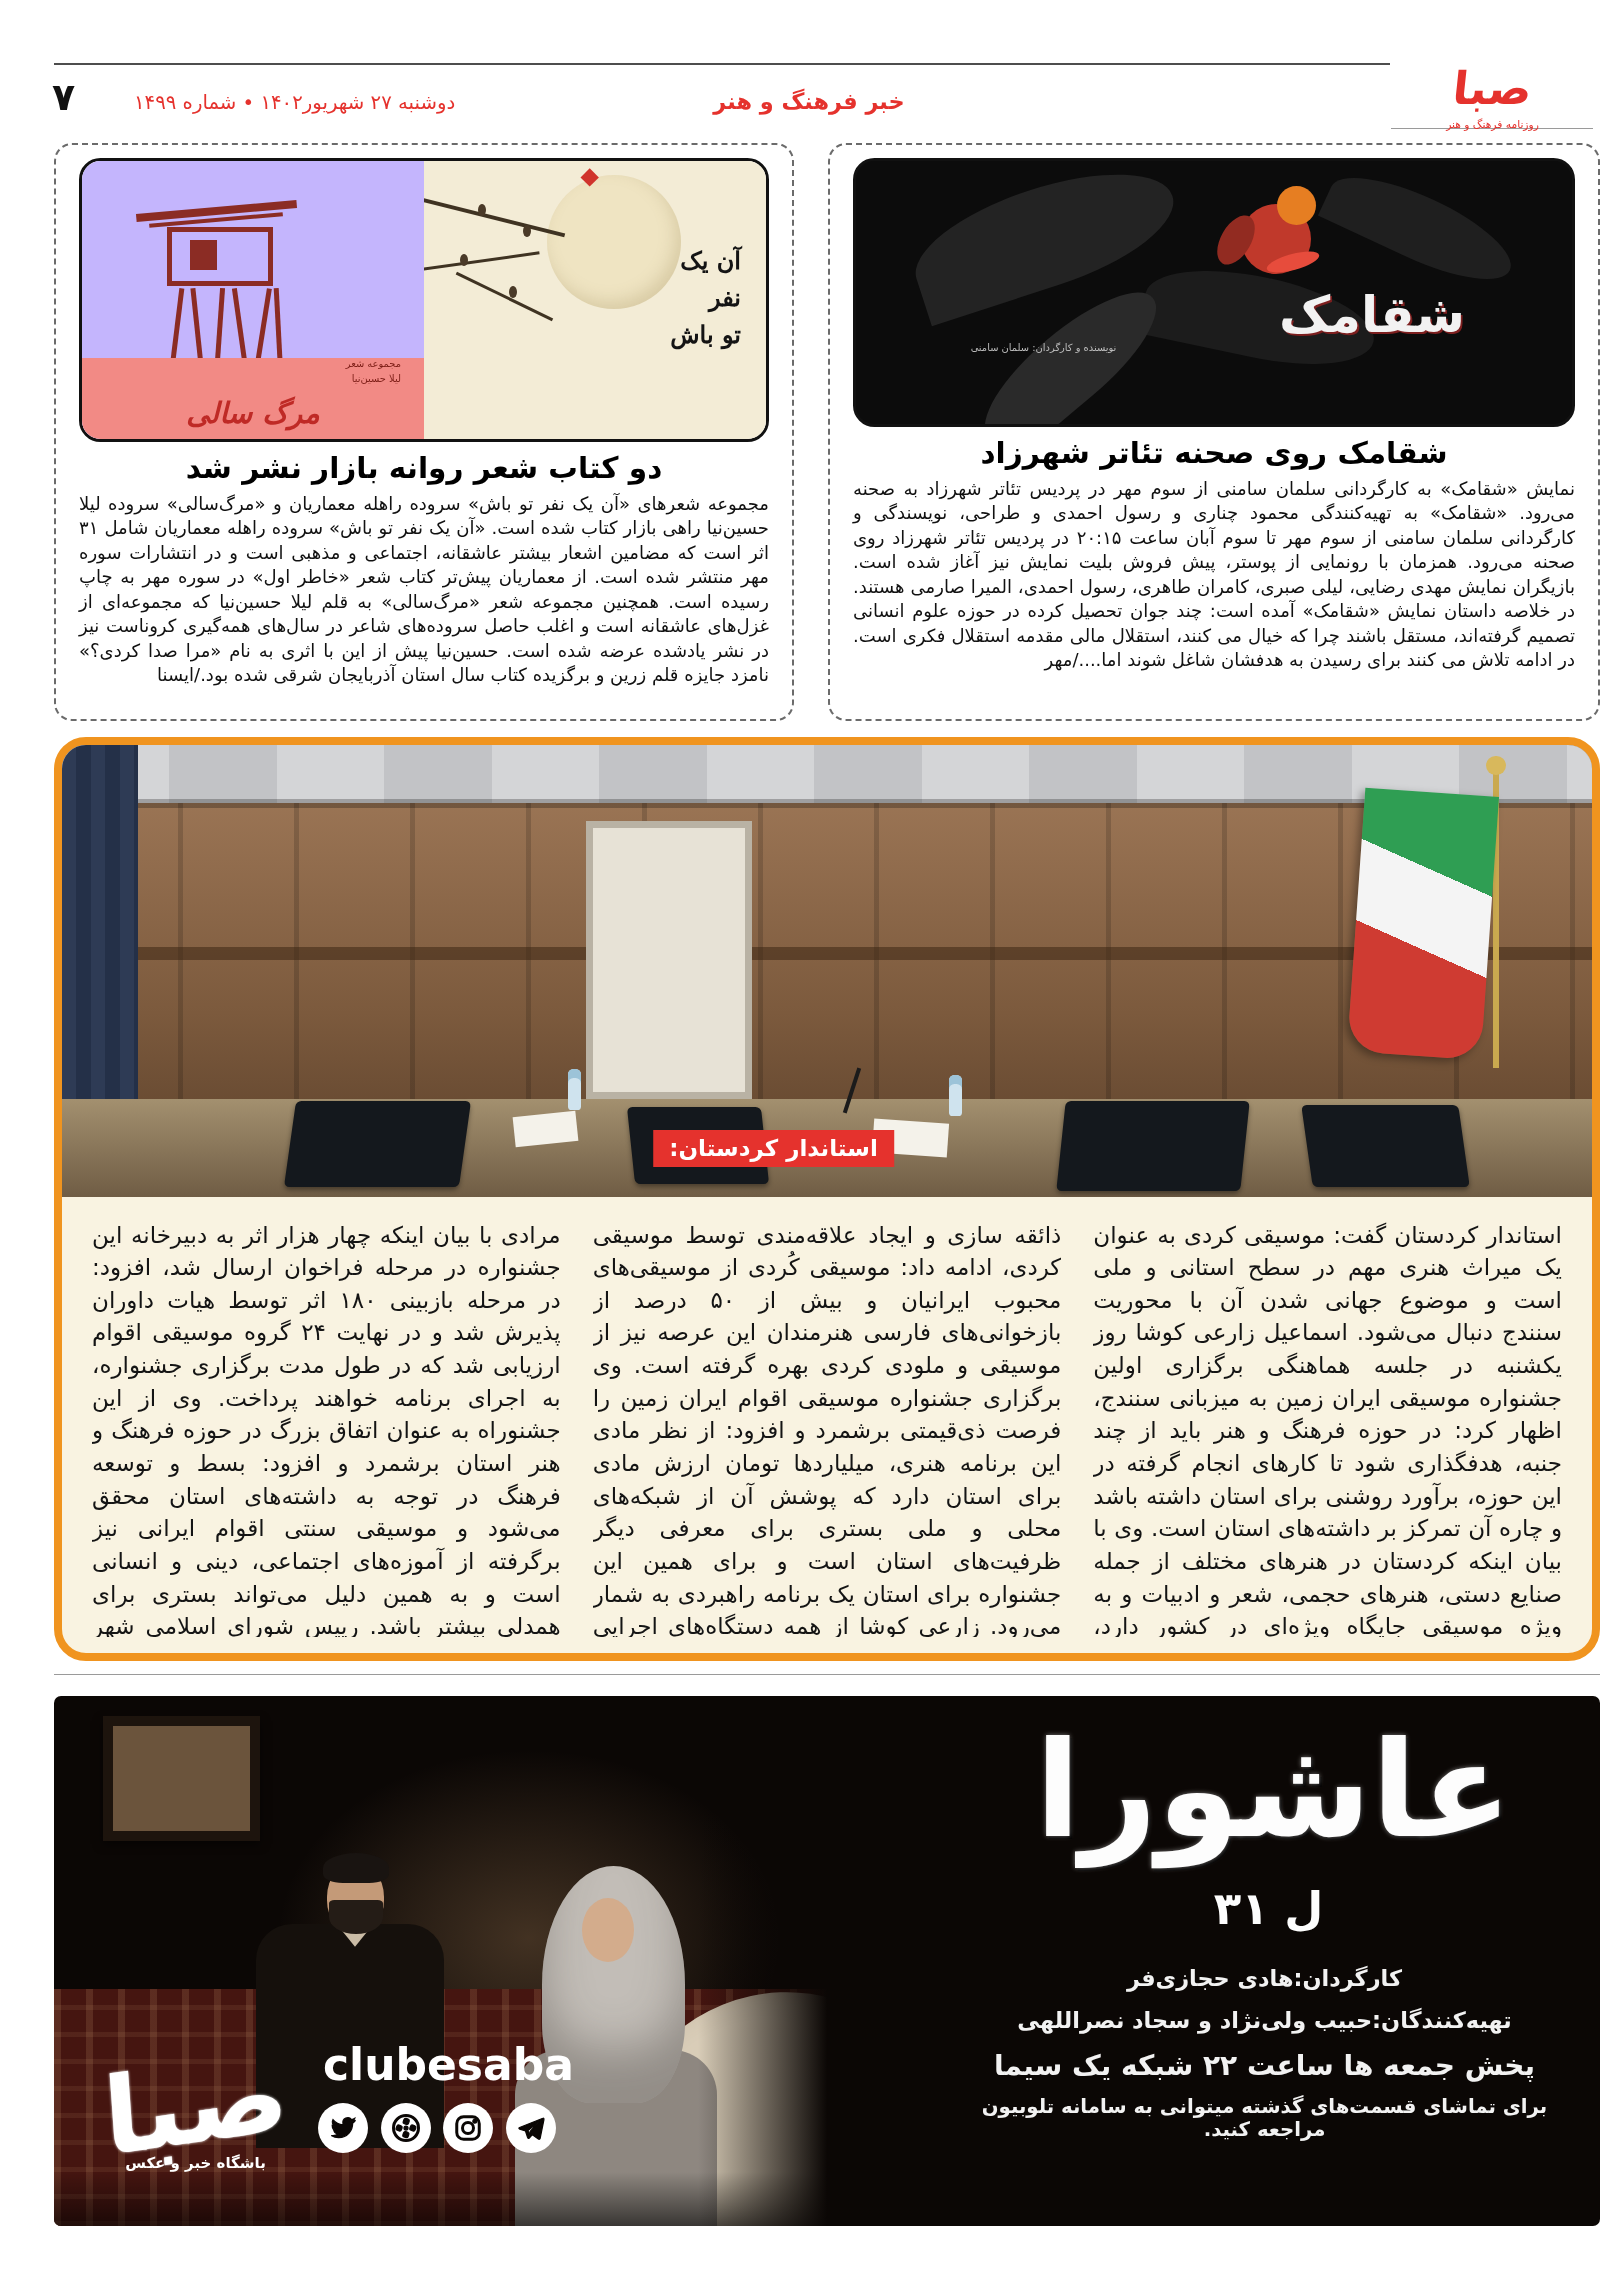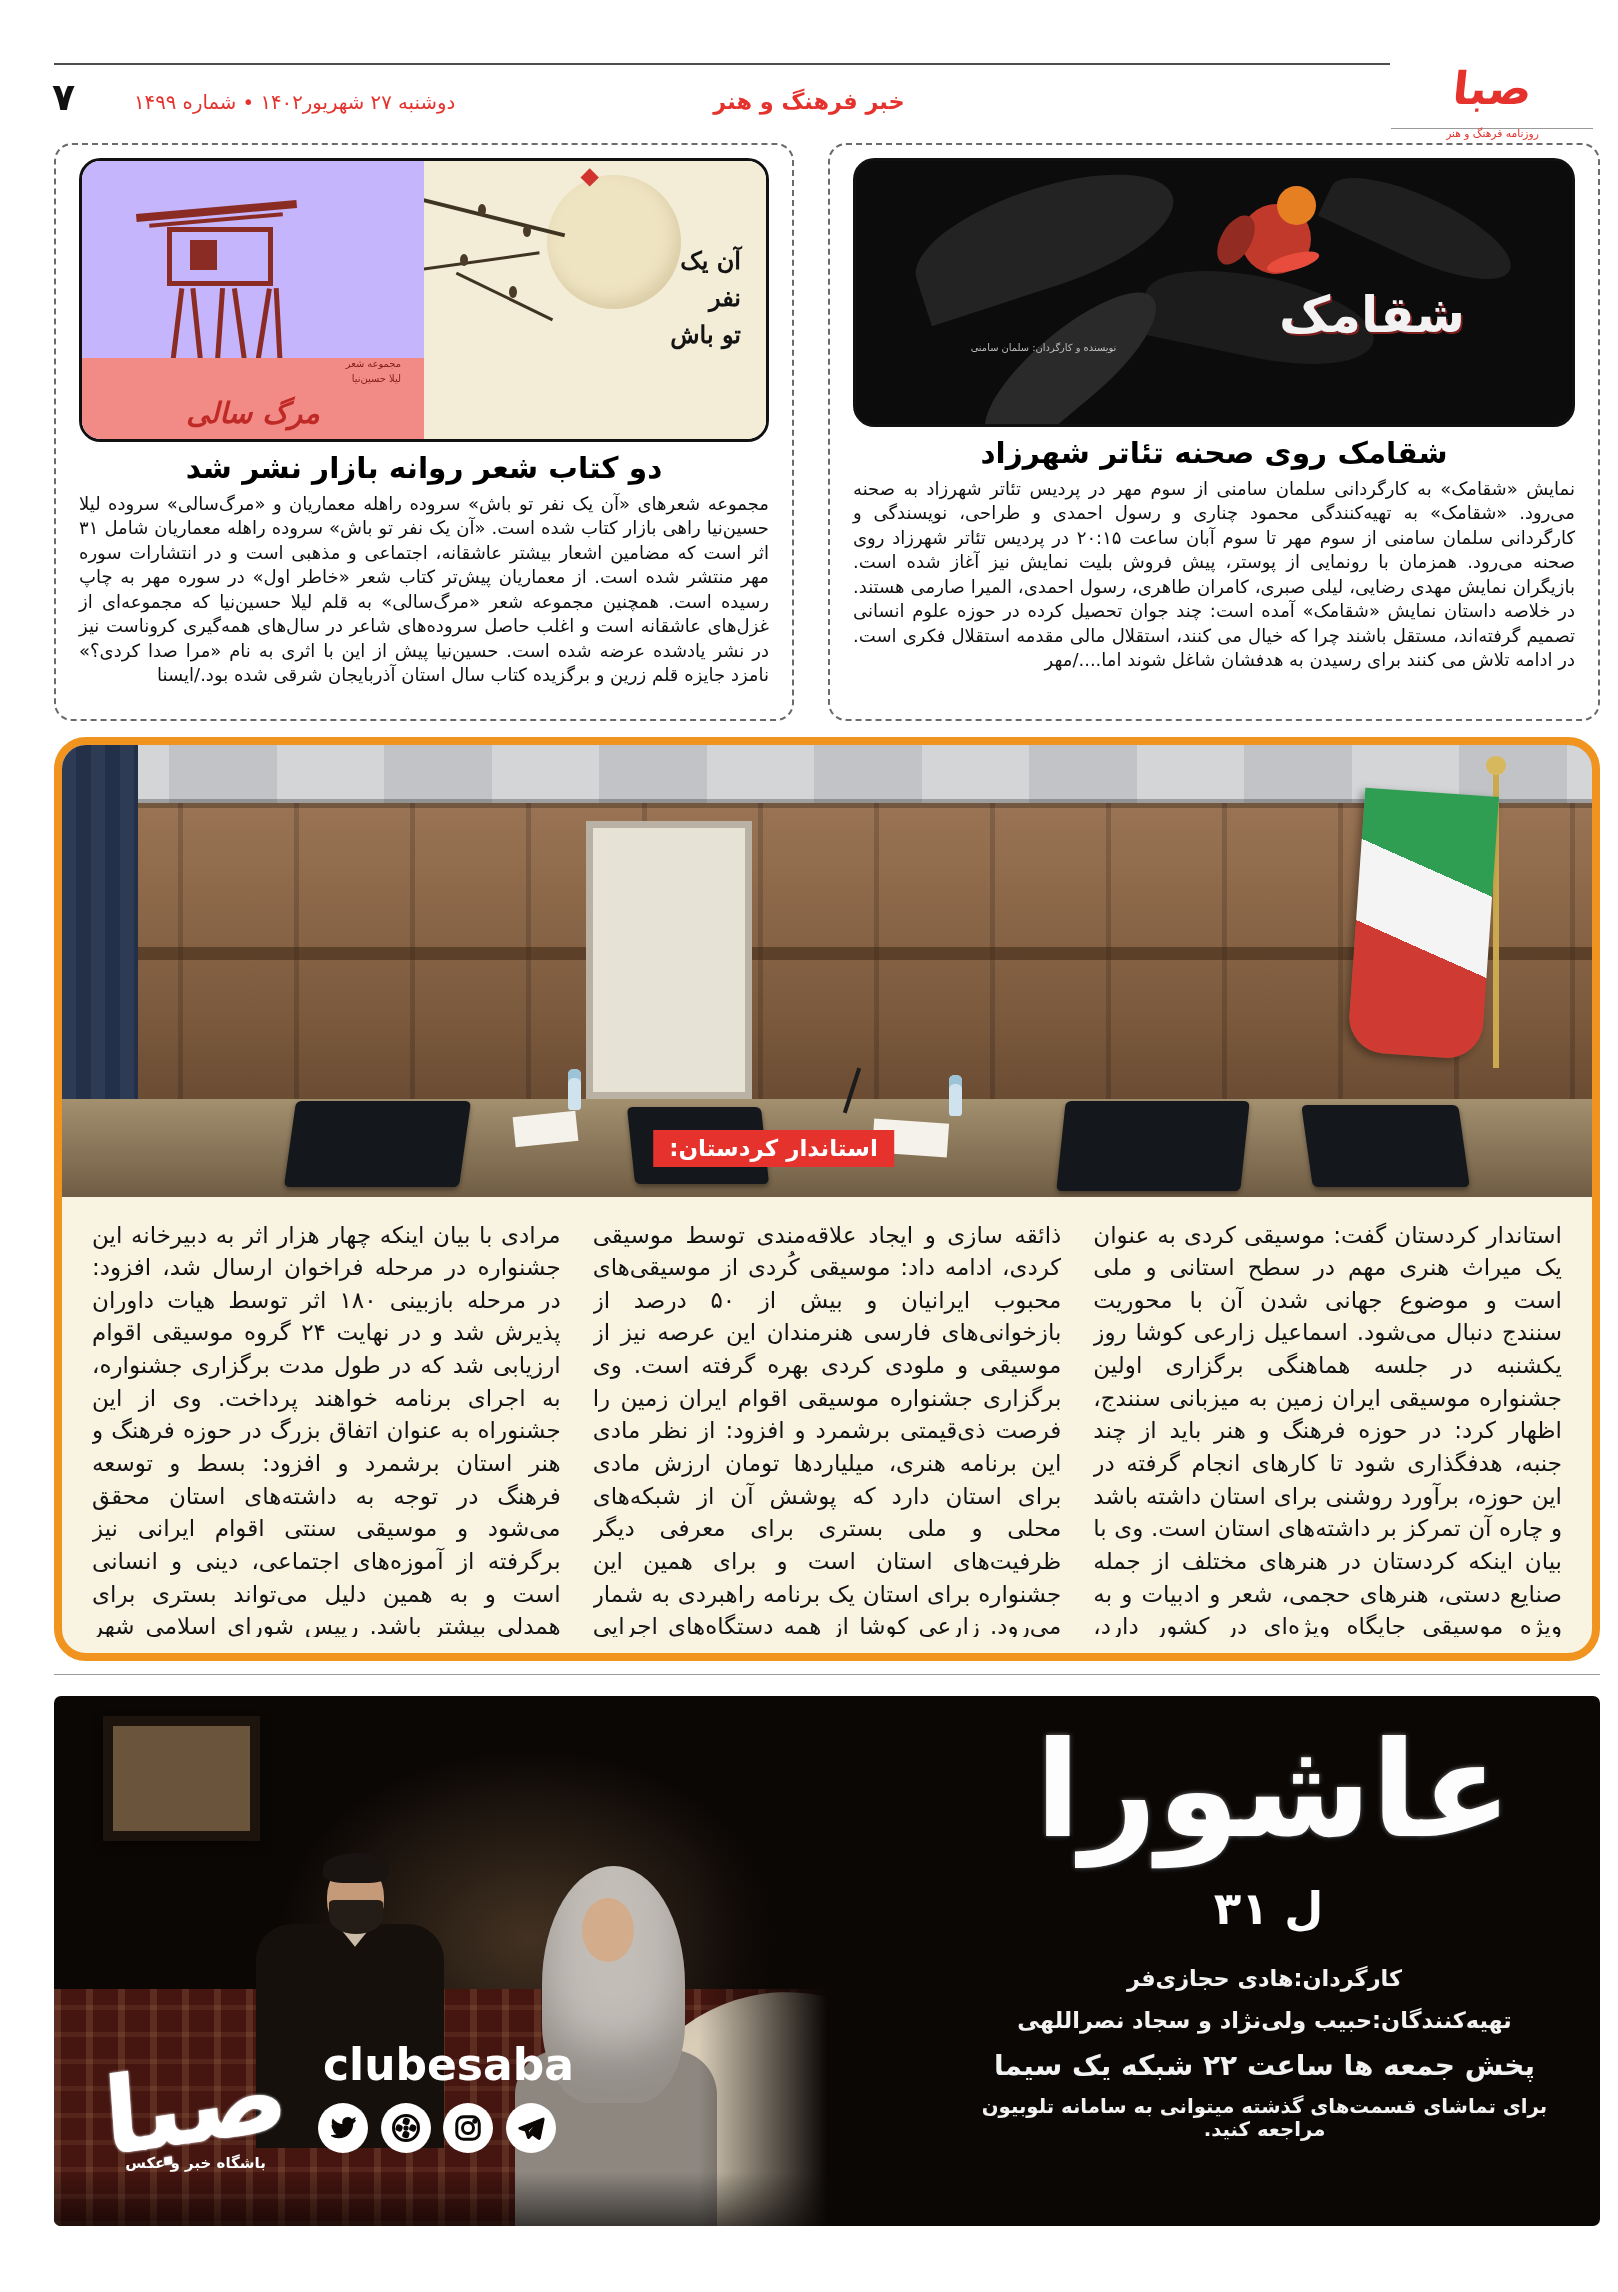--- a/index.html
+++ b/index.html
@@ -10,21 +10,21 @@
   
   .hrule{position:absolute;top:63px;left:54px;right:228px;border-top:2.7px solid #4d4d4d;}
   .hrule2{position:absolute;top:128px;right:25px;width:202px;border-top:1.8px solid #9a9a9a;}
   .pagenum{position:absolute;left:52px;top:75px;font-size:38px;font-weight:900;color:#111;}
   .dateline{position:absolute;left:134px;top:91px;font-size:19.7px;color:#e5322d;direction:rtl;}
   .section-title{position:absolute;left:0;right:0;top:88px;text-align:center;
                  font-size:22.4px;font-weight:900;color:#e5322d;}
   .logo{position:absolute;right:27px;top:66px;width:197px;text-align:center;}
   .logo .logo-word{font-size:45px;font-weight:900;color:#e5322d;transform:skewX(-6deg);
                    display:inline-block;line-height:1;}
-  .logo .logo-sub{font-size:10.7px;color:#e5322d;margin-top:16px;}
+  .logo .logo-sub{font-size:10.7px;color:#e5322d;margin-top:7px;}
 
   
   .top-articles{position:absolute;top:143px;left:54px;right:18px;height:578px;
                 display:flex;gap:34px;direction:rtl;}
   .dash-box{border:2.7px dashed #6b6b6b;border-radius:18px;padding:12.5px 23px 14.3px;
             background:#fff;overflow:hidden;}
   .box-theater{flex:0 0 772px;}
   .box-books{flex:1 1 auto;}
   .media-frame{border:3.6px solid #111;border-radius:21.5px;overflow:hidden;position:relative;background:#000;}
   .box-headline{font-size:29.6px;font-weight:900;text-align:center;color:#000;margin:9px 0 7.2px;}

